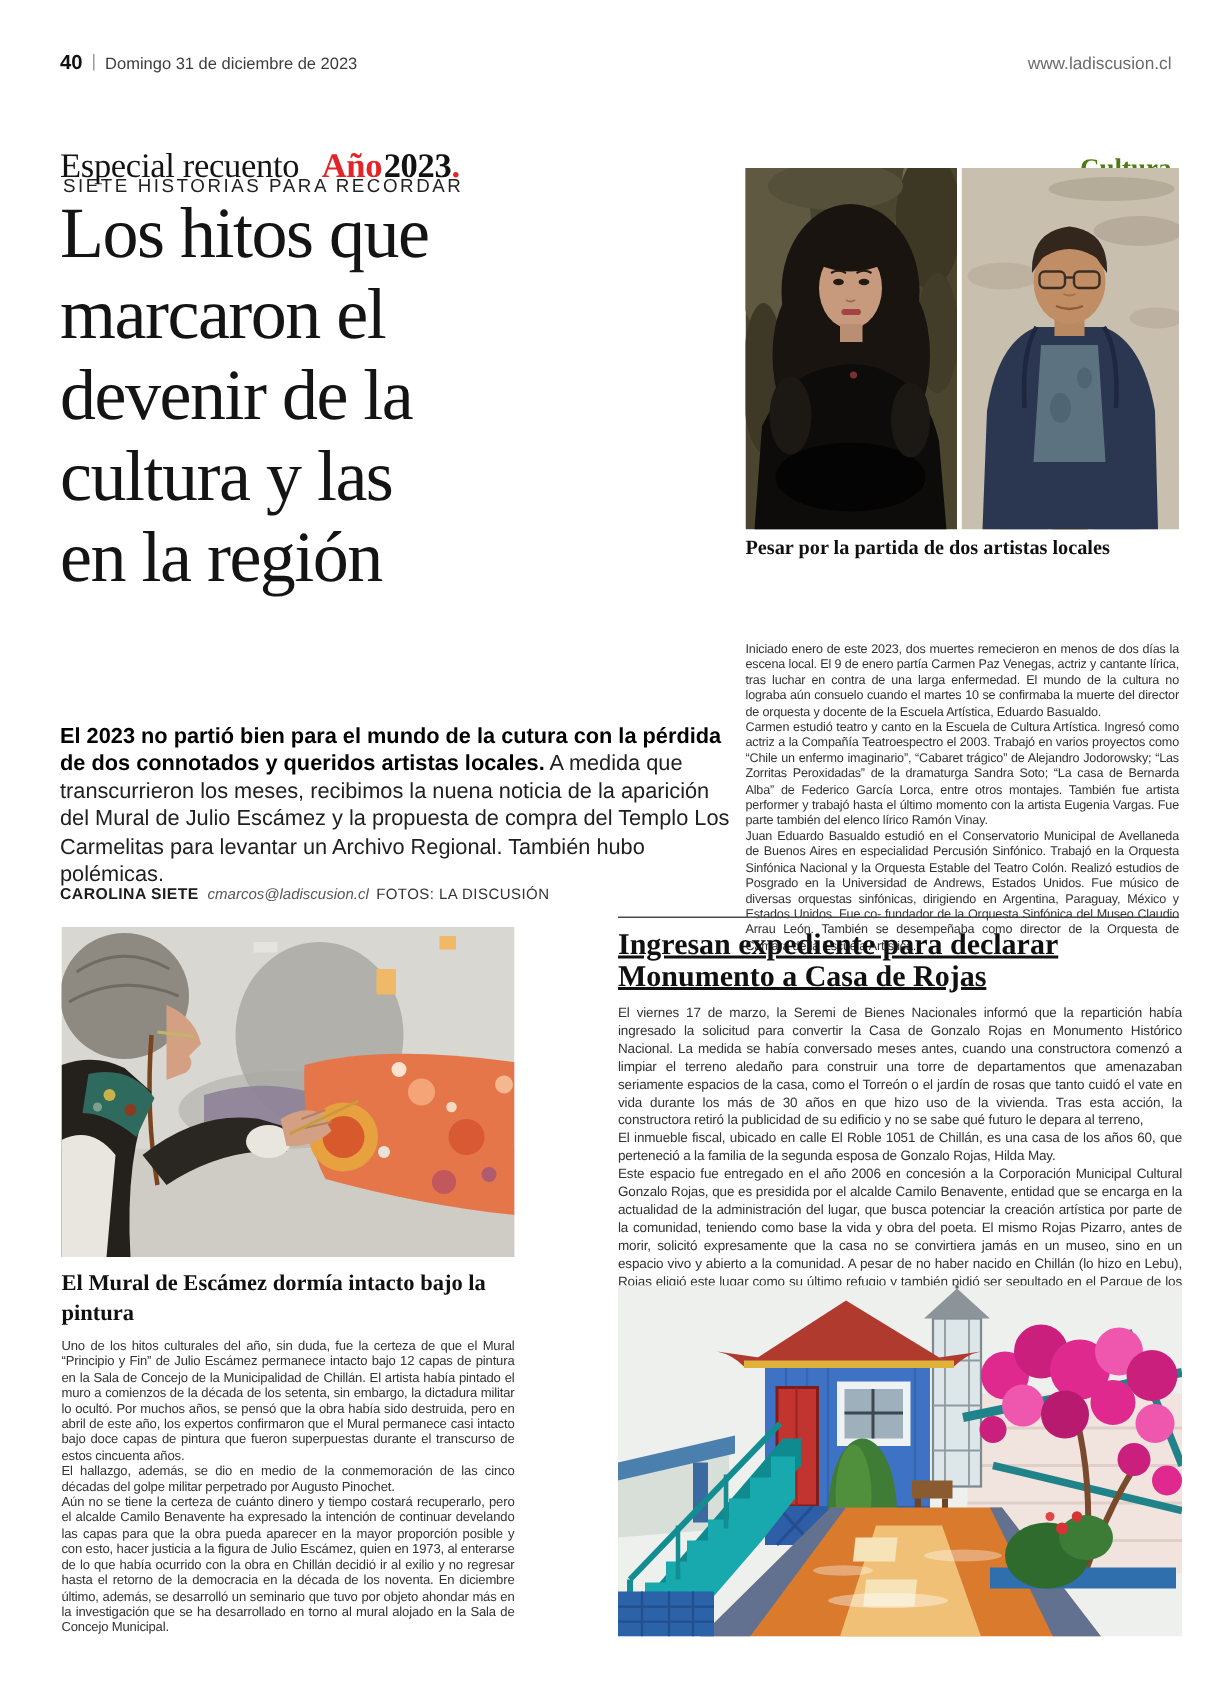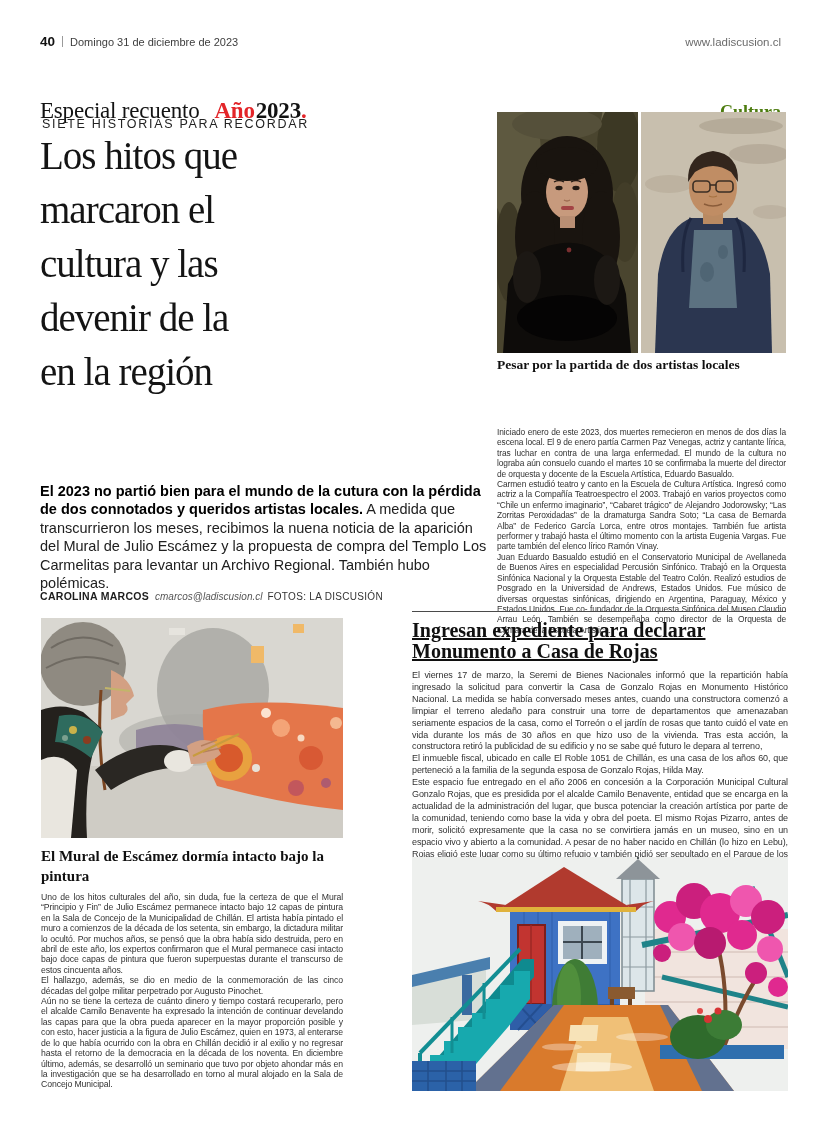--- a/index.html
+++ b/index.html
@@ -20,21 +20,21 @@
   .edition{font-size:23px;color:#131313;letter-spacing:-0.2px;}
   .edition .hl{font-weight:bold;color:#e32529;margin-left:15px;}
   .edition .yr{font-weight:bold;color:#121212;margin-left:1px;}
   .edition .dot{font-weight:bold;color:#e32529;}
   .section{font-size:18px;font-weight:bold;color:#4d7c0f;margin-top:48px;}
 
   
   .kicker{position:absolute;top:117px;left:42px;font-size:12.5px;letter-spacing:1.7px;color:#222;}
   .headline{position:absolute;top:129px;left:40px;width:462px;
             font-family:"Liberation Serif",serif;font-weight:400;
-            font-size:39px;line-height:54px;letter-spacing:-1px;color:#141414;}
+            font-size:48px;line-height:54px;letter-spacing:-1px;color:#141414;}
   .lead{position:absolute;top:467px;left:40px;width:450px;
         font-size:14.5px;line-height:18.6px;color:#202020;}
   .lead .lb{font-weight:bold;color:#000;}
   .byline{position:absolute;top:590px;left:40px;font-size:10.5px;color:#1d1d1d;}
   .byline .author{font-weight:bold;letter-spacing:.3px;}
   .byline .email{font-style:italic;color:#555;font-size:10px;margin-left:3px;}
   .byline .credit{color:#333;font-size:10px;margin-left:2px;letter-spacing:.3px;}
 
   
   .art-title{font-family:"Liberation Serif",serif;font-weight:bold;color:#101010;}
@@ -78,29 +78,29 @@
     <div class="edition">
       <span>Especial recuento</span><span class="hl">Año</span><span class="yr">2023</span><span class="dot">.</span>
     </div>
     <span class="section">Cultura</span>
   </div>
 
   <div class="kicker">SIETE HISTORIAS PARA RECORDAR</div>
   <div class="headline">
     <div>Los hitos que</div>
     <div>marcaron el</div>
+    <div>devenir de la</div>
     <div>cultura y las</div>
-    <div>devenir de la</div>
     <div>en la región</div>
   </div>
 
   <p class="lead"><span class="lb">El 2023 no partió bien para el mundo de la cutura con la pérdida de dos connotados y queridos artistas locales.</span><span> A medida que transcurrieron los meses, recibimos la nuena noticia de la aparición del Mural de Julio Escámez y la propuesta de compra del Templo Los Carmelitas para levantar un Archivo Regional. También hubo polémicas.</span></p>
 
   <div class="byline">
-    <span class="author">CAROLINA MARCOS</span>
+    <span class="author">CAROLINA SIETE</span>
     <span class="email">cmarcos@ladiscusion.cl</span>
     <span class="credit">FOTOS: LA DISCUSIÓN</span>
   </div>
 
   <div class="art-title obit-title">Pesar por la partida de dos artistas locales</div>
   <div class="body-col obit-body">
     <p>Iniciado enero de este 2023, dos muertes remecieron en menos de dos días la escena local. El 9 de enero partía Carmen Paz Venegas, actriz y cantante lírica, tras luchar en contra de una larga enfermedad. El mundo de la cultura no lograba aún consuelo cuando el martes 10 se confirmaba la muerte del director de orquesta y docente de la Escuela Artística, Eduardo Basualdo.</p>
     <p>Carmen estudió teatro y canto en la Escuela de Cultura Artística. Ingresó como actriz a la Compañía Teatroespectro el 2003. Trabajó en varios proyectos como “Chile un enfermo imaginario”, “Cabaret trágico” de Alejandro Jodorowsky; “Las Zorritas Peroxidadas” de la dramaturga Sandra Soto; “La casa de Bernarda Alba” de Federico García Lorca, entre otros montajes. También fue artista performer y trabajó hasta el último momento con la artista Eugenia Vargas. Fue parte también del elenco lírico Ramón Vinay.</p>
     <p>Juan Eduardo Basualdo estudió en el Conservatorio Municipal de Avellaneda de Buenos Aires en especialidad Percusión Sinfónico. Trabajó en la Orquesta Sinfónica Nacional y la Orquesta Estable del Teatro Colón. Realizó estudios de Posgrado en la Universidad de Andrews, Estados Unidos. Fue músico de diversas orquestas sinfónicas, dirigiendo en Argentina, Paraguay, México y Estados Unidos. Fue co- fundador de la Orquesta Sinfónica del Museo Claudio Arrau León. También se desempeñaba como director de la Orquesta de Cámara de la Escuela Artística.</p>
   </div>

